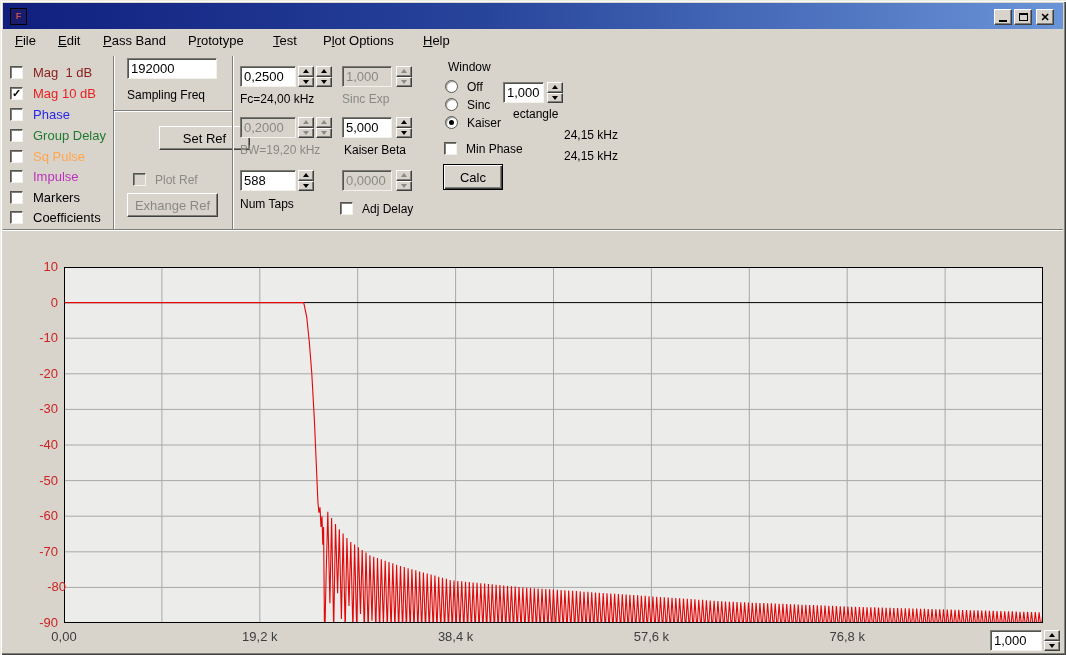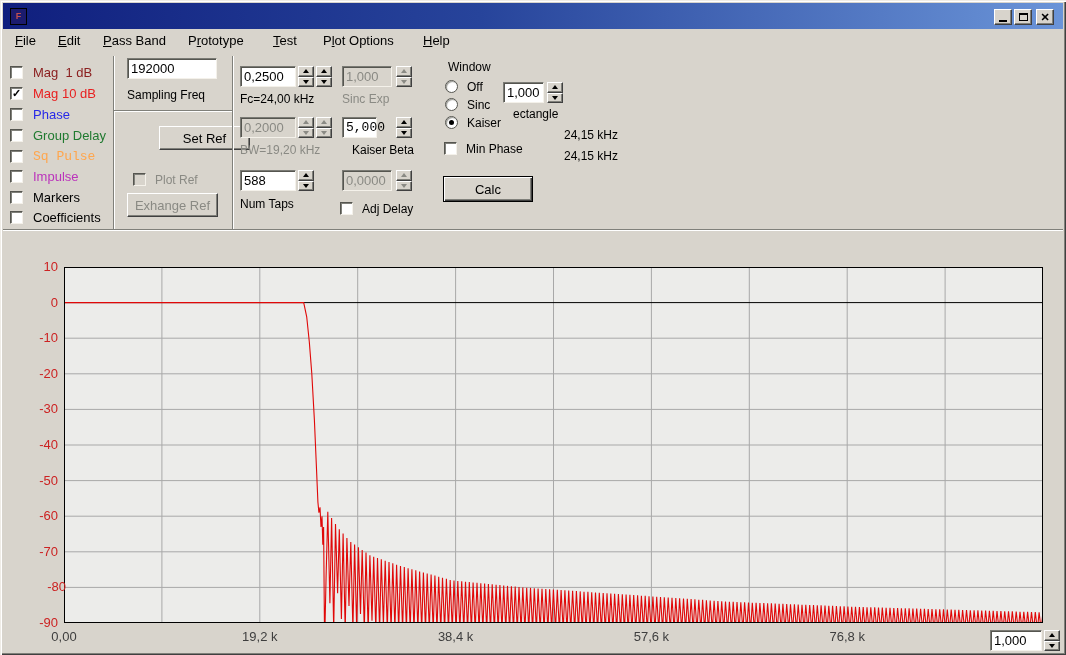--- a/index.html
+++ b/index.html
@@ -97,21 +97,21 @@
   <div id="cbcol">
       <span class="cb" style="left: 10px; top: 66px;"></span>
       <div class="lbl cb-label" style="left: 33px; top: 65px; color: rgb(139, 32, 32);">Mag  1 dB</div>
       <span class="cb" style="left: 10px; top: 87px;">✓</span>
       <div class="lbl cb-label" style="left: 33px; top: 86px; color: rgb(232, 32, 32);">Mag 10 dB</div>
       <span class="cb" style="left: 10px; top: 108px;"></span>
       <div class="lbl cb-label" style="left: 33px; top: 107px; color: rgb(40, 40, 232);">Phase</div>
       <span class="cb" style="left: 10px; top: 129px;"></span>
       <div class="lbl cb-label" style="left: 33px; top: 128px; color: rgb(32, 122, 48);">Group Delay</div>
       <span class="cb" style="left: 10px; top: 150px;"></span>
-      <div class="lbl cb-label" style="left: 33px; top: 149px; color: rgb(255, 166, 77); font-family: Liberation Mono, monospace;">Sq Pulse</div>
+      <div class="lbl cb-label" style="left: 33px; top: 149px; color: rgb(255, 166, 77);">Sq Pulse</div>
       <span class="cb" style="left: 10px; top: 170px;"></span>
       <div class="lbl cb-label" style="left: 33px; top: 169px; color: rgb(187, 51, 187);">Impulse</div>
       <span class="cb" style="left: 10px; top: 191px;"></span>
       <div class="lbl cb-label" style="left: 33px; top: 190px; color: rgb(0, 0, 0);">Markers</div>
       <span class="cb" style="left: 10px; top: 211px;"></span>
       <div class="lbl cb-label" style="left: 33px; top: 210px; color: rgb(0, 0, 0);">Coefficients</div>
     </div>
 
   <div class="vdiv" style="left:113px; top:56px; height:173px;"></div>
 
@@ -167,30 +167,30 @@
   <span class="spin dis" style="left:316px; top:117px;">
     <span class="spin-btn">
         <i class="tri-up"></i>
       </span>
     <span class="spin-btn">
         <i class="tri-down"></i>
       </span>
   </span>
   <div class="lbl gray" style="left:240px; top:143px;">BW=19,20 kHz</div>
 
-  <div class="input" style="left:342px; top:117px; width:35px;font-family:Liberation Mono, monospace;">5,000</div>
+  <div class="input" style="left:342px; top:117px; width:50px;">5,000</div>
   <span class="spin" style="left:396px; top:117px;">
     <span class="spin-btn">
         <i class="tri-up"></i>
       </span>
     <span class="spin-btn">
         <i class="tri-down"></i>
       </span>
   </span>
-  <div class="lbl" style="left:352px; top:143px;">Kaiser Beta</div>
+  <div class="lbl" style="left:344px; top:143px;">Kaiser Beta</div>
 
   <div class="input" style="left:240px; top:170px; width:56px;">588</div>
   <span class="spin" style="left:298px; top:170px;">
     <span class="spin-btn">
         <i class="tri-up"></i>
       </span>
     <span class="spin-btn">
         <i class="tri-down"></i>
       </span>
   </span>
@@ -228,21 +228,21 @@
       </span>
   </span>
   <div class="lbl" style="left:513px; top:107px;">ectangle</div>
 
   <span class="cb" style="left:444px; top:142px;"></span>
   <div class="lbl" style="left:466px; top:142px;">Min Phase</div>
 
   <div class="lbl" style="left:564px; top:128px;">24,15 kHz</div>
   <div class="lbl" style="left:564px; top:149px;">24,15 kHz</div>
 
-  <div class="btn default" style="left:443px; top:176px; width:90px; height:26px;">Calc</div>
+  <div class="btn default" style="left:443px; top:164px; width:60px; height:26px;">Calc</div>
 
   <div class="hdiv" style="left:3px; top:229px; width:1060px;"></div>
 
 
   <svg id="plot-svg" class="abs" style="left:64px; top:267px;" width="979" height="356">
       <rect x="0" y="0" width="979" height="356" fill="#ececea"></rect>
       <defs>
         <clipPath id="pc">
           <rect x="0" y="0" width="979" height="356"></rect>
         </clipPath>

